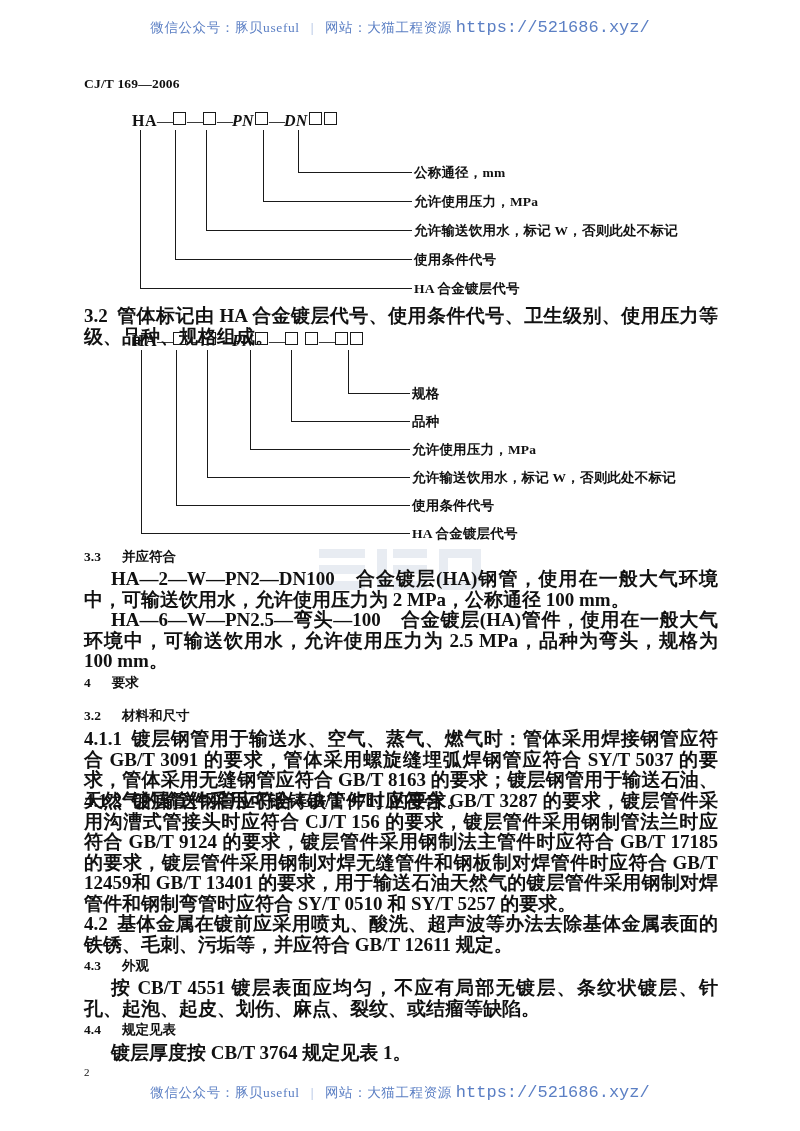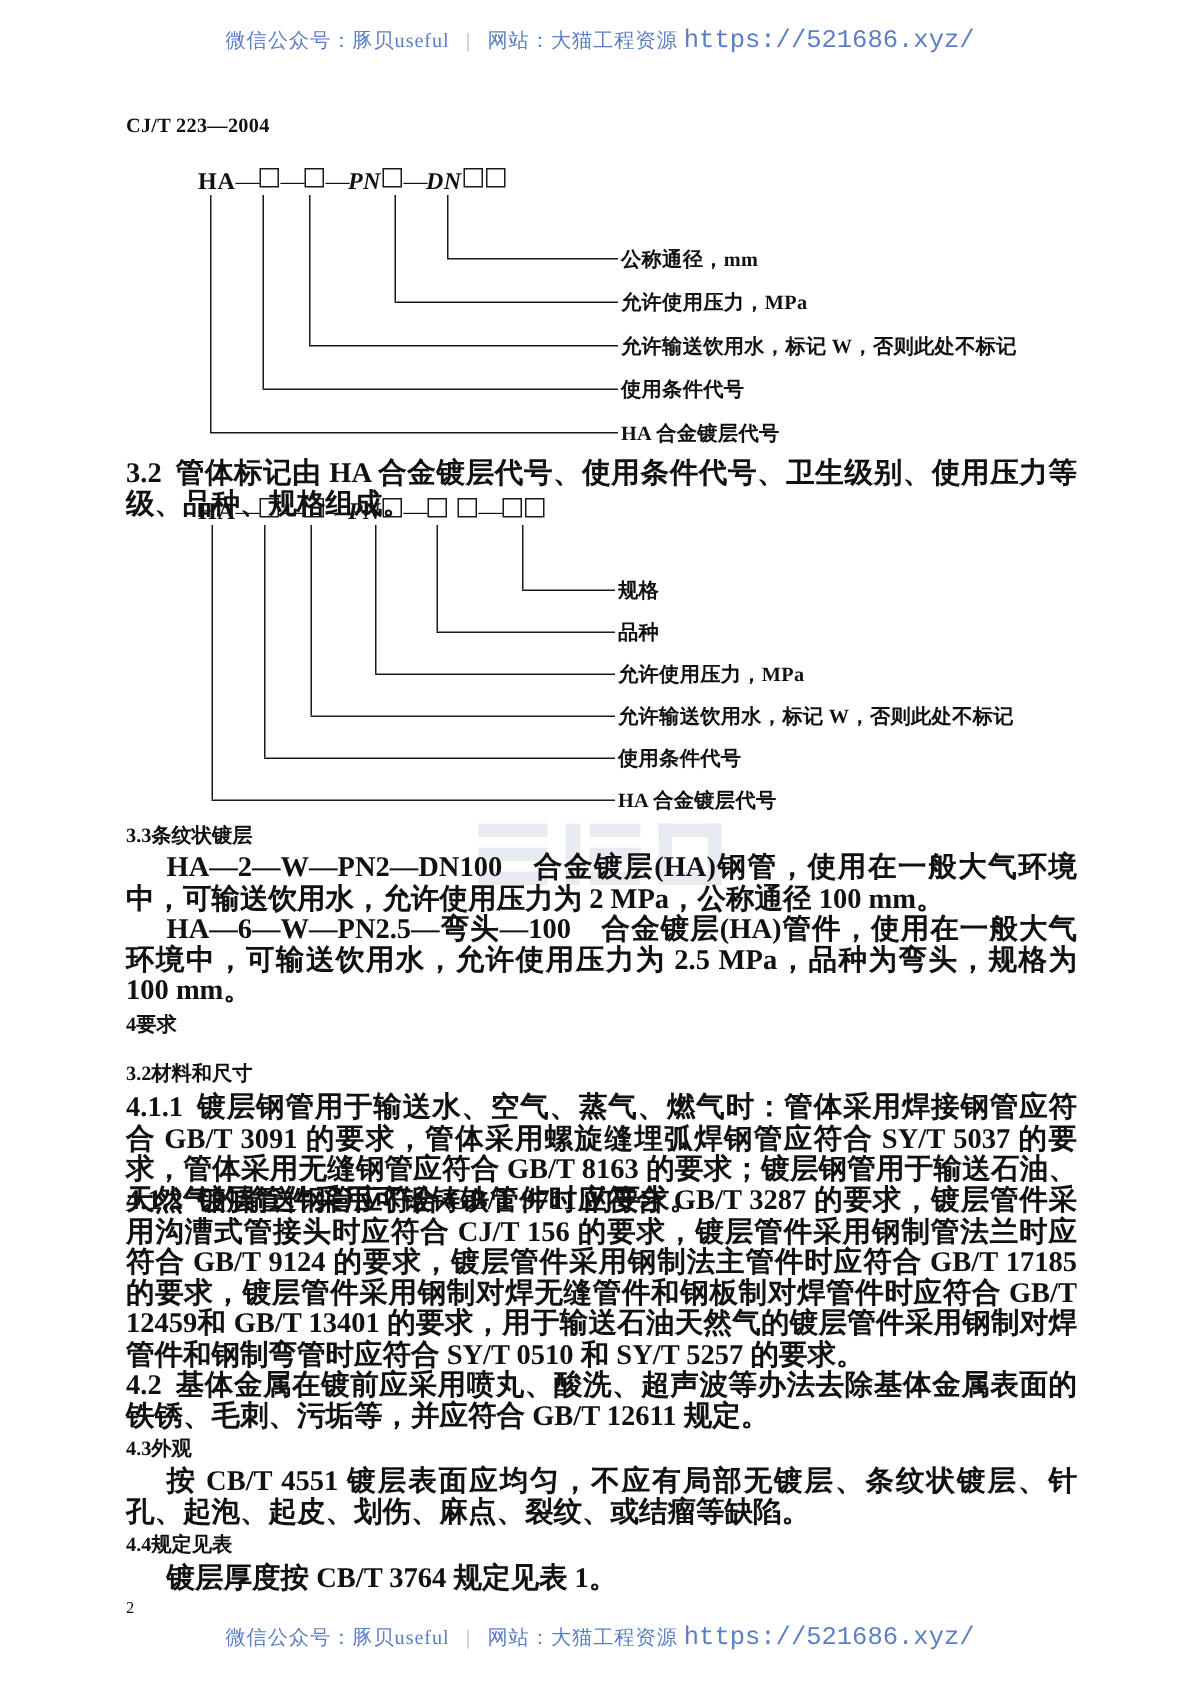--- a/index.html
+++ b/index.html
@@ -138,34 +138,34 @@
     text-align: justify;
   }
   .para.bold { font-weight: bold; }
   .head {
     position: absolute;
     font-size: 13.5px;
     font-weight: bold;
     white-space: nowrap;
     font-family: "Liberation Serif", "DejaVu Serif", serif;
   }
-  .head .num { margin-right: 0; }
+  .head .num { margin-right: 21px; }
   .num-indent { margin-right: 9px; }
 </style>
 </head>
 <body>
 
 <div class="wm-banner" id="wm-top">
   <span>微信公众号：豚贝useful</span>
   <span class="sep">|</span>
   <span>网站：大猫工程资源</span>
   <span class="url">https://521686.xyz/</span>
 </div>
 
-<div id="std-code">CJ/T 223—2004</div>
+<div id="std-code">CJ/T 169—2006</div>
 
 <div class="wm-center">
   <div class="blk" style="left:4px;  top:4px;  width:46px; height:9px;"></div>
   <div class="blk" style="left:4px;  top:20px; width:46px; height:9px;"></div>
   <div class="blk" style="left:4px;  top:36px; width:46px; height:9px;"></div>
   <div class="blk" style="left:62px; top:4px;  width:10px; height:41px;"></div>
   <div class="blk" style="left:78px; top:4px;  width:34px; height:9px;"></div>
   <div class="blk" style="left:78px; top:20px; width:34px; height:9px;"></div>
   <div class="blk" style="left:78px; top:36px; width:34px; height:9px;"></div>
   <div class="blk" style="left:124px;top:4px;  width:42px; height:9px;"></div>
@@ -230,21 +230,21 @@
   <div class="lead-v" style="left:291px; top:350px; height:71px;"></div>
   <div class="lead-h" style="left:291px; top:421px; width:119px;"></div>
   <div class="lead-label" style="left:412px; top:413px;">品种</div>
 
   <div class="lead-v" style="left:348px; top:350px; height:43px;"></div>
   <div class="lead-h" style="left:348px; top:393px; width:62px;"></div>
   <div class="lead-label" style="left:412px; top:385px;">规格</div>
 </div>
 
 <div class="head" style="left:84px; top:548px;">
-  <span class="num">3.3</span><span>条纹状镀层</span>
+  <span class="num">3.3</span><span>并应符合</span>
 </div>
 
 <div class="para bold" style="left:84px; top:569px; width:634px; text-indent:27px;">HA—2—W—PN2—DN100　合金镀层(HA)钢管，使用在一般大气环境中，可输送饮用水，允许使用压力为 2 MPa，公称通径 100 mm。</div>
 
 <div class="para bold" style="left:84px; top:610px; width:634px; text-indent:27px;">HA—6—W—PN2.5—弯头—100　合金镀层(HA)管件，使用在一般大气环境中，可输送饮用水，允许使用压力为 2.5 MPa，品种为弯头，规格为 100 mm。</div>
 
 <div class="head" style="left:84px; top:674px;">
   <span class="num">4</span><span>要求</span>
 </div>
 

